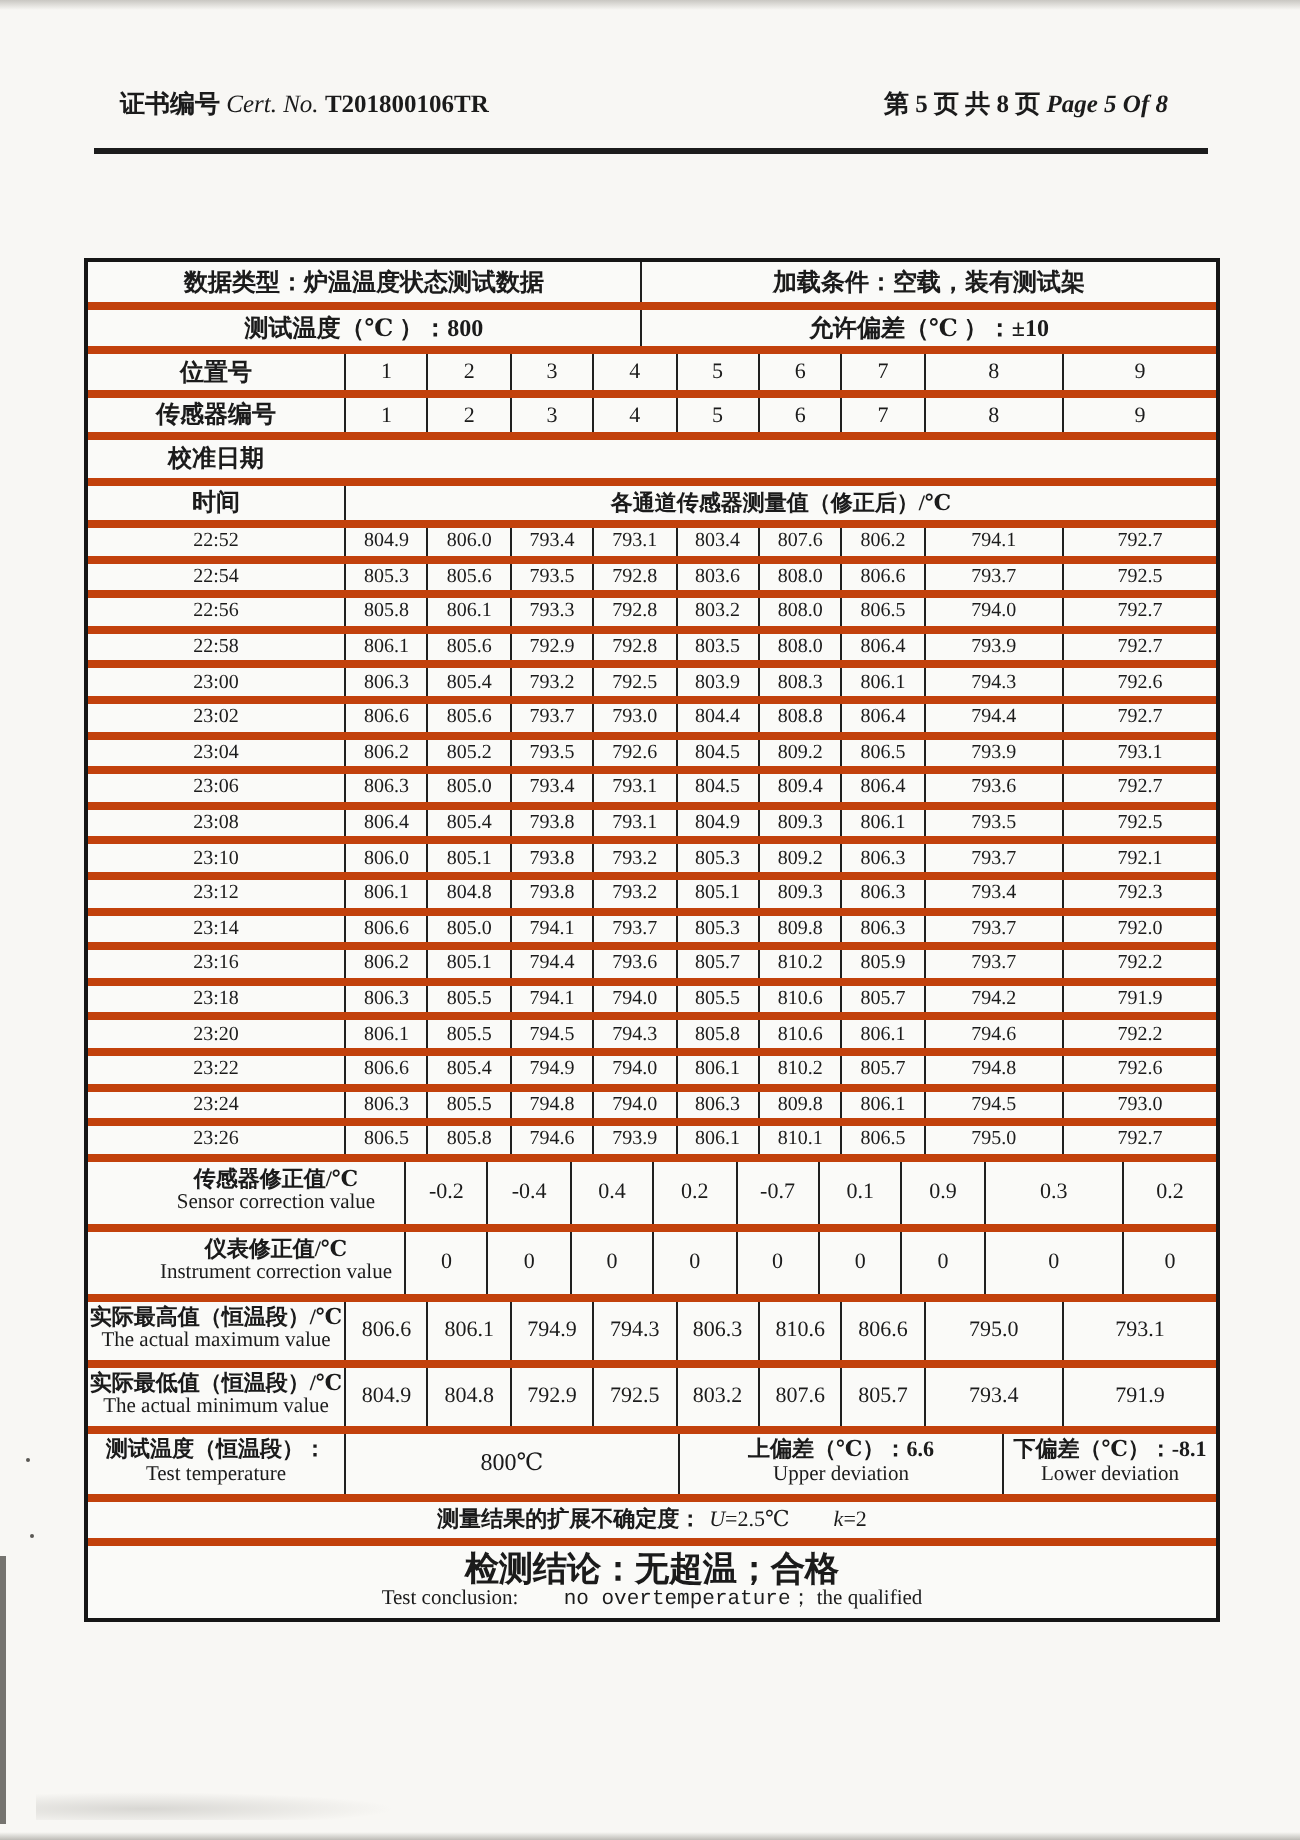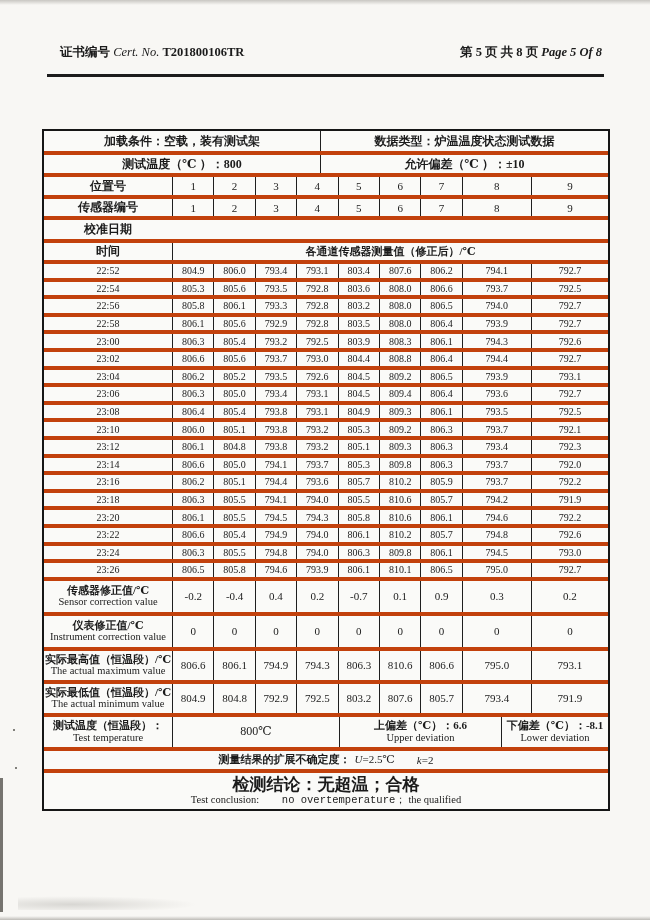--- a/index.html
+++ b/index.html
@@ -15,38 +15,38 @@
   .scan-bottom{position:absolute;bottom:0;left:0;width:650px;height:4px;
     background:linear-gradient(rgba(190,188,183,0),#bdbbb6);}
   .scan-left{position:absolute;top:778px;left:0;width:3px;height:134px;background:#55524e;opacity:.8;}
   .speck{position:absolute;width:2px;height:2px;background:#5a5853;border-radius:50%;}
   .smudge{position:absolute;left:18px;top:896px;width:180px;height:14px;
     background:radial-gradient(ellipse at 30% 60%,rgba(120,118,112,.25),rgba(120,118,112,0) 70%);}
 
   
   .page-header{position:absolute;top:44px;left:0;width:650px;
     display:flex;justify-content:space-between;align-items:baseline;
-    padding:0 48px 0 60px;box-sizing:border-box;font-size:12.5px;gap:16px;}
+    padding:0 66px 0 60px;box-sizing:border-box;font-size:12.5px;gap:16px;}
   .hdr-left b,.hdr-right b{font-weight:bold;}
   .hdr-ital{font-style:italic;}
   .rule{position:absolute;top:74px;left:47px;width:557px;height:3px;background:#1c1c1c;}
 
   
   .cert-table{position:absolute;top:129px;left:42px;width:568px;box-sizing:border-box;
     border:2px solid #161616;background:rgba(255,255,255,.35);}
   .trow{display:grid;border-top:4px solid #c2410c;}
   .trow.no-top{border-top:none;}
   .g2{grid-template-columns:276px 1fr;}
   .g10{grid-template-columns:128px repeat(7,41.4px) 69.2px 1fr;}
   .gspan{grid-template-columns:128px 1fr;}
   .gbottom{grid-template-columns:128px 167px 162px 1fr;}
   .g1{grid-template-columns:1fr;}
   .h-a{height:20px;} .h-b{height:18px;} .h-pos{height:18px;} .h-sen{height:17px;}
   .h-date{height:18.5px;} .h-time{height:17.5px;} .h-data{height:13.6px;}
-  .h-corr{height:31px;} .h-mm{height:29px;} .h-bot{height:30px;}
+  .h-corr{height:31px;padding-left:30px;} .h-mm{height:29px;} .h-bot{height:30px;}
   .h-unc{height:18px;} .h-con{height:36px;}
   .cell{display:flex;align-items:center;justify-content:center;
     border-left:1px solid #1f1f1f;overflow:hidden;white-space:nowrap;}
   .cell:first-child{border-left:none;}
   .b{font-weight:bold;}
   .fs12{font-size:12px;} .fs11{font-size:11px;}
   .num{font-size:10px;}
   .two-line{flex-direction:column;line-height:1.14;justify-content:center;}
   .two-line .zh{font-size:11px;font-weight:bold;}
   .two-line .en{font-size:10.5px;font-weight:normal;}
@@ -75,22 +75,22 @@
   <div class="hdr-right">
     <b>第 5 页 共 8 页</b>
     <b class="hdr-ital">Page 5 Of 8</b>
   </div>
 </div>
 <div class="rule"></div>
 
 <div class="cert-table">
 
   <div class="trow g2 h-a no-top">
+    <div class="cell b fs12">数据类型：炉温温度状态测试数据</div>
     <div class="cell b fs12">加载条件：空载，装有测试架</div>
-    <div class="cell b fs12">数据类型：炉温温度状态测试数据</div>
   </div>
 
   <div class="trow g2 h-b">
     <div class="cell b fs12">测试温度（℃ ）：800</div>
     <div class="cell b fs12">允许偏差（℃ ）：±10</div>
   </div>
 
   <div class="trow g10 h-pos">
     <div class="cell b fs12">位置号</div>
   <div class="cell fs11">1</div>

